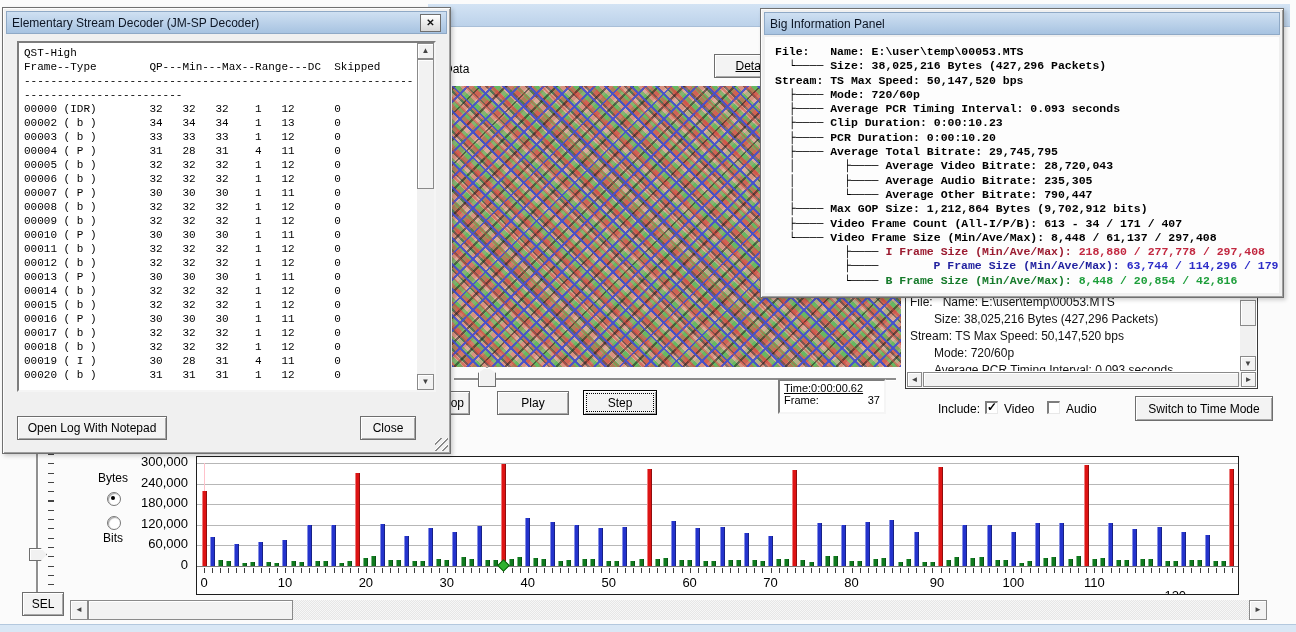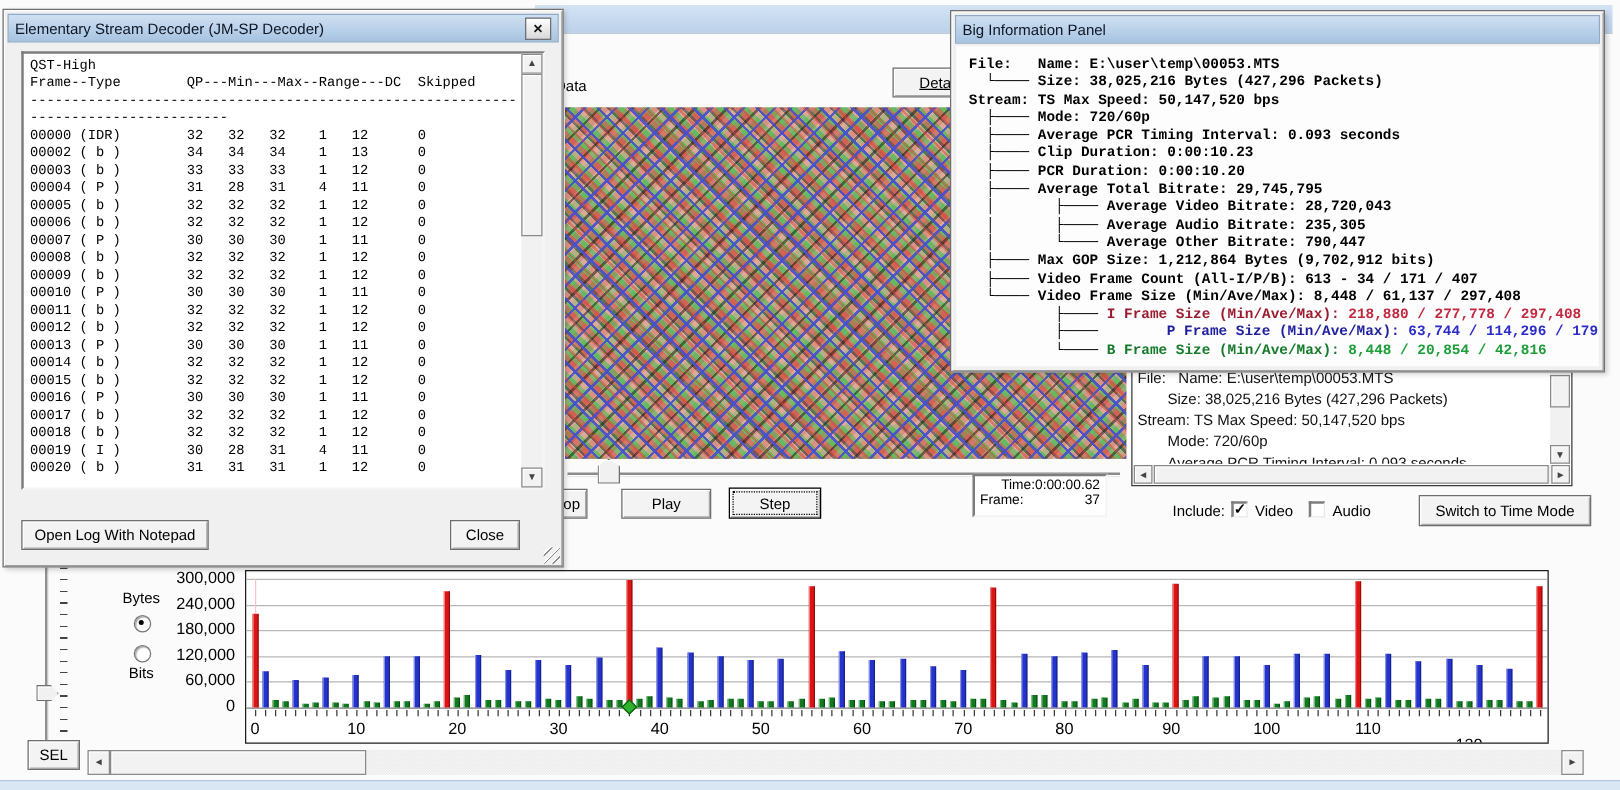--- a/index.html
+++ b/index.html
@@ -110,21 +110,21 @@
   <span>Stop</span>
 </button>
 <button class="btn" style="left:497px;top:391px;width:72px;height:24px;">
   <span>Play</span>
 </button>
 <button class="btn default" style="left:583px;top:390px;width:74px;height:25px;">
   <span>Step</span>
 </button>
 
 <div class="abs sunken" style="left:778px;top:379px;width:108px;height:35px;font-size:11px;">
-  <div style="display:flex;justify-content:flex-end;padding:1px 4px 0 4px;">
+  <div style="display:flex;justify-content:flex-start;padding:1px 4px 0 4px;text-decoration:underline;">
     <span>Time:</span>
     <span>0:00:00.62</span>
   </div>
   <div style="display:flex;justify-content:space-between;padding:0 4px;">
     <span>Frame:</span>
     <span>37</span>
   </div>
 </div>
 
 <div class="lbl" style="left:938px;top:402px;">Include:</div>

